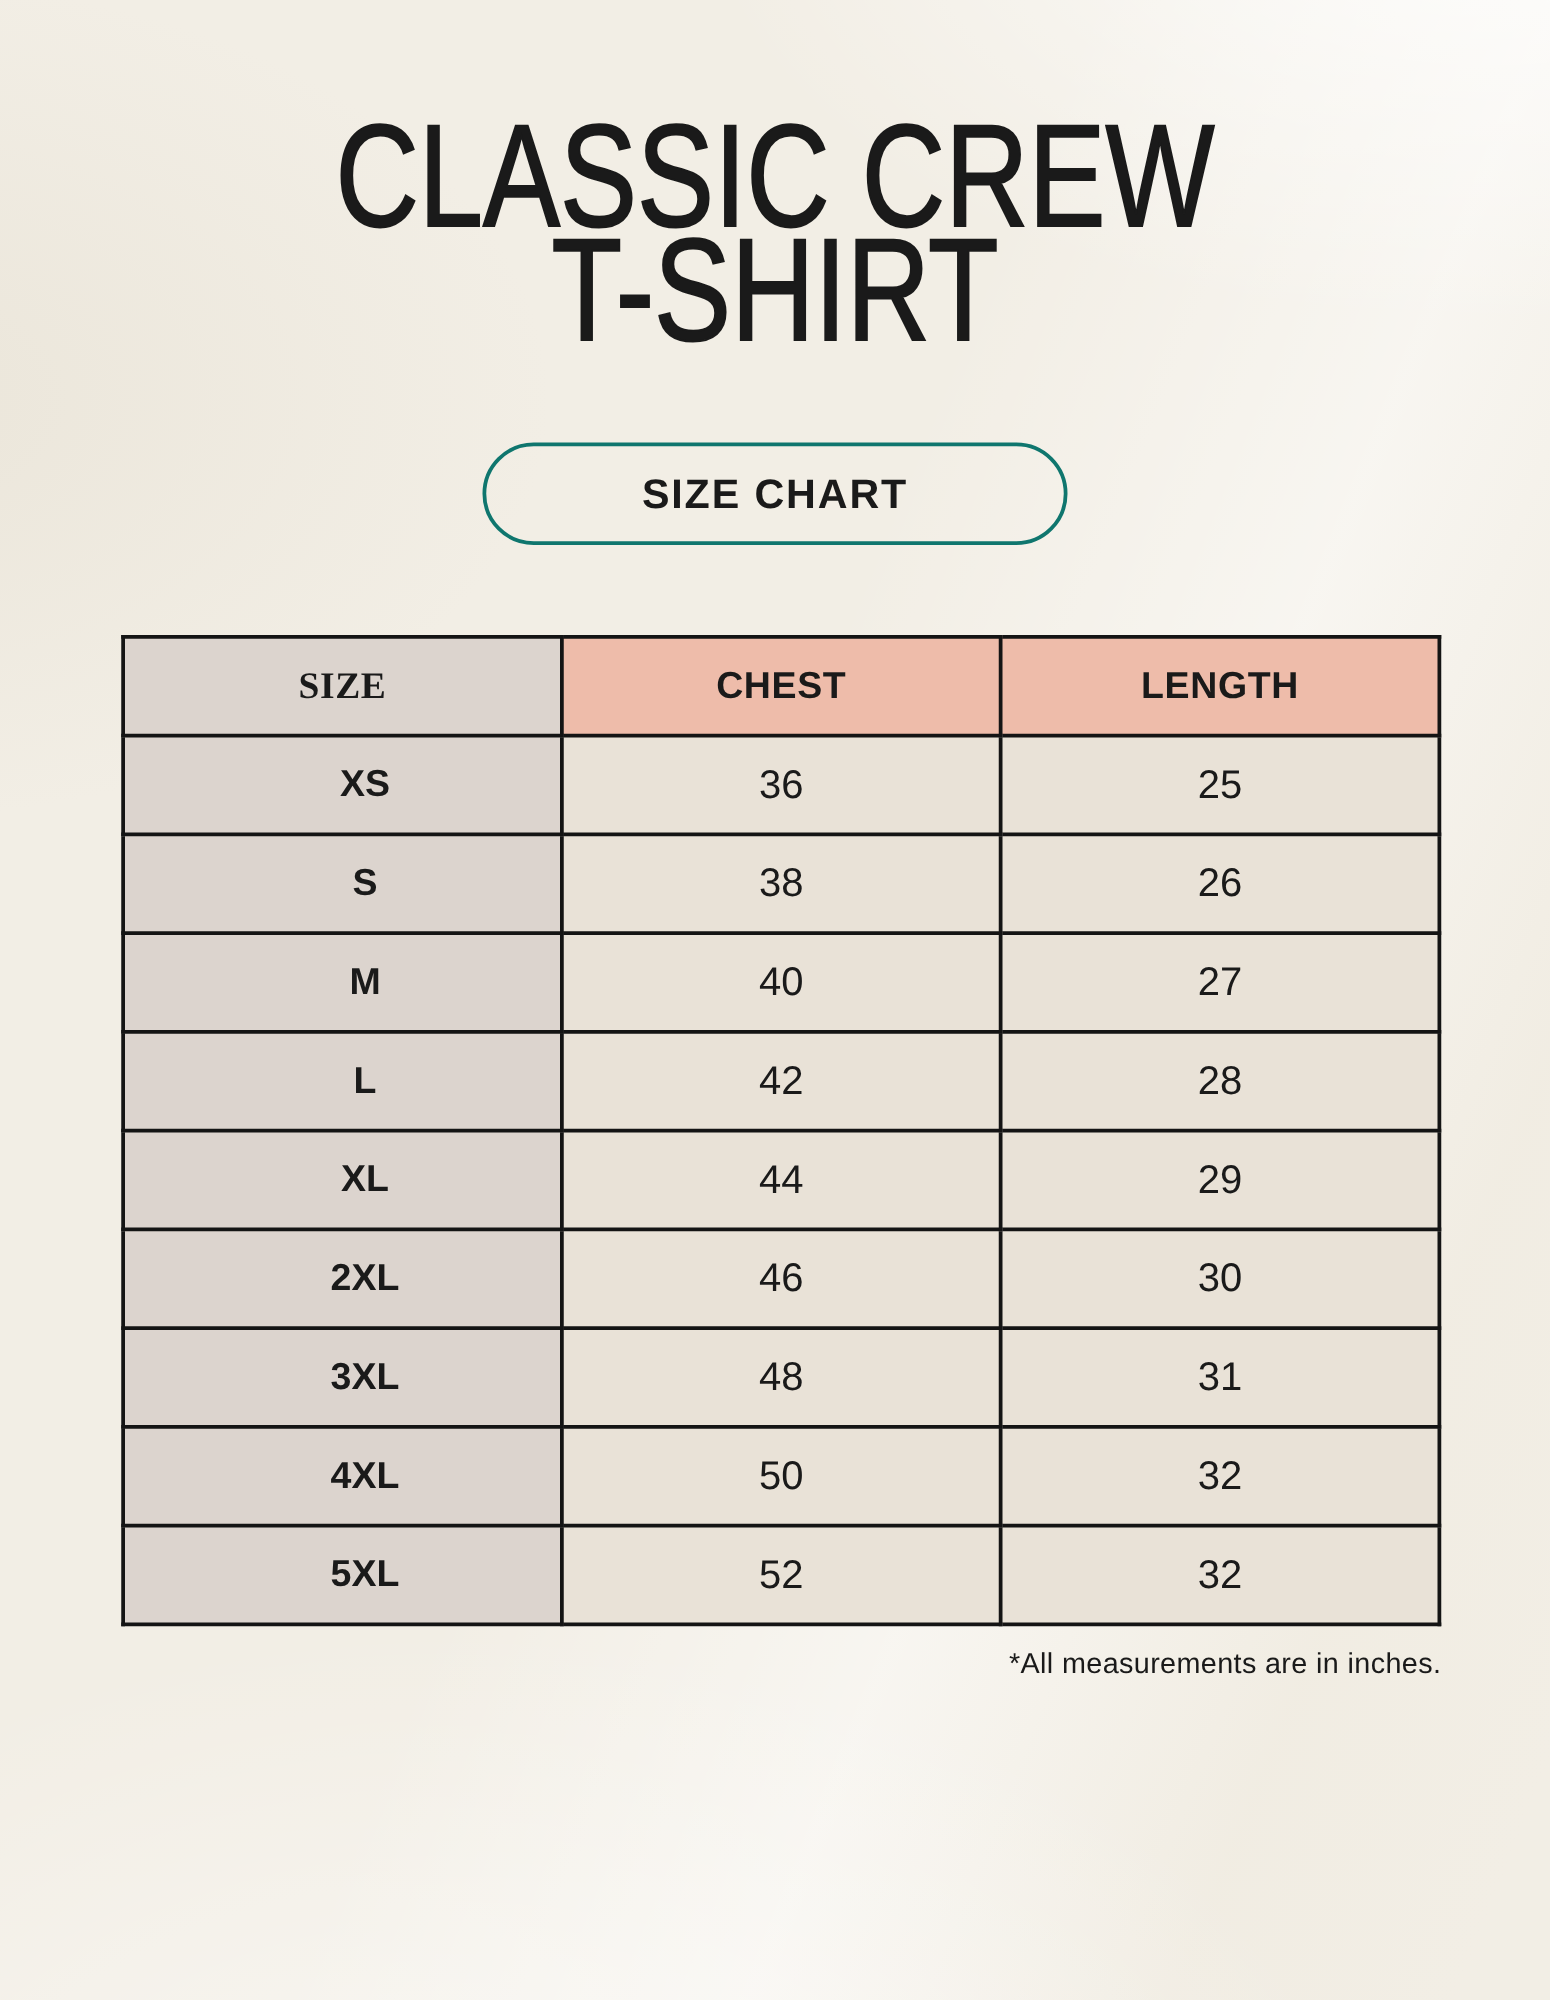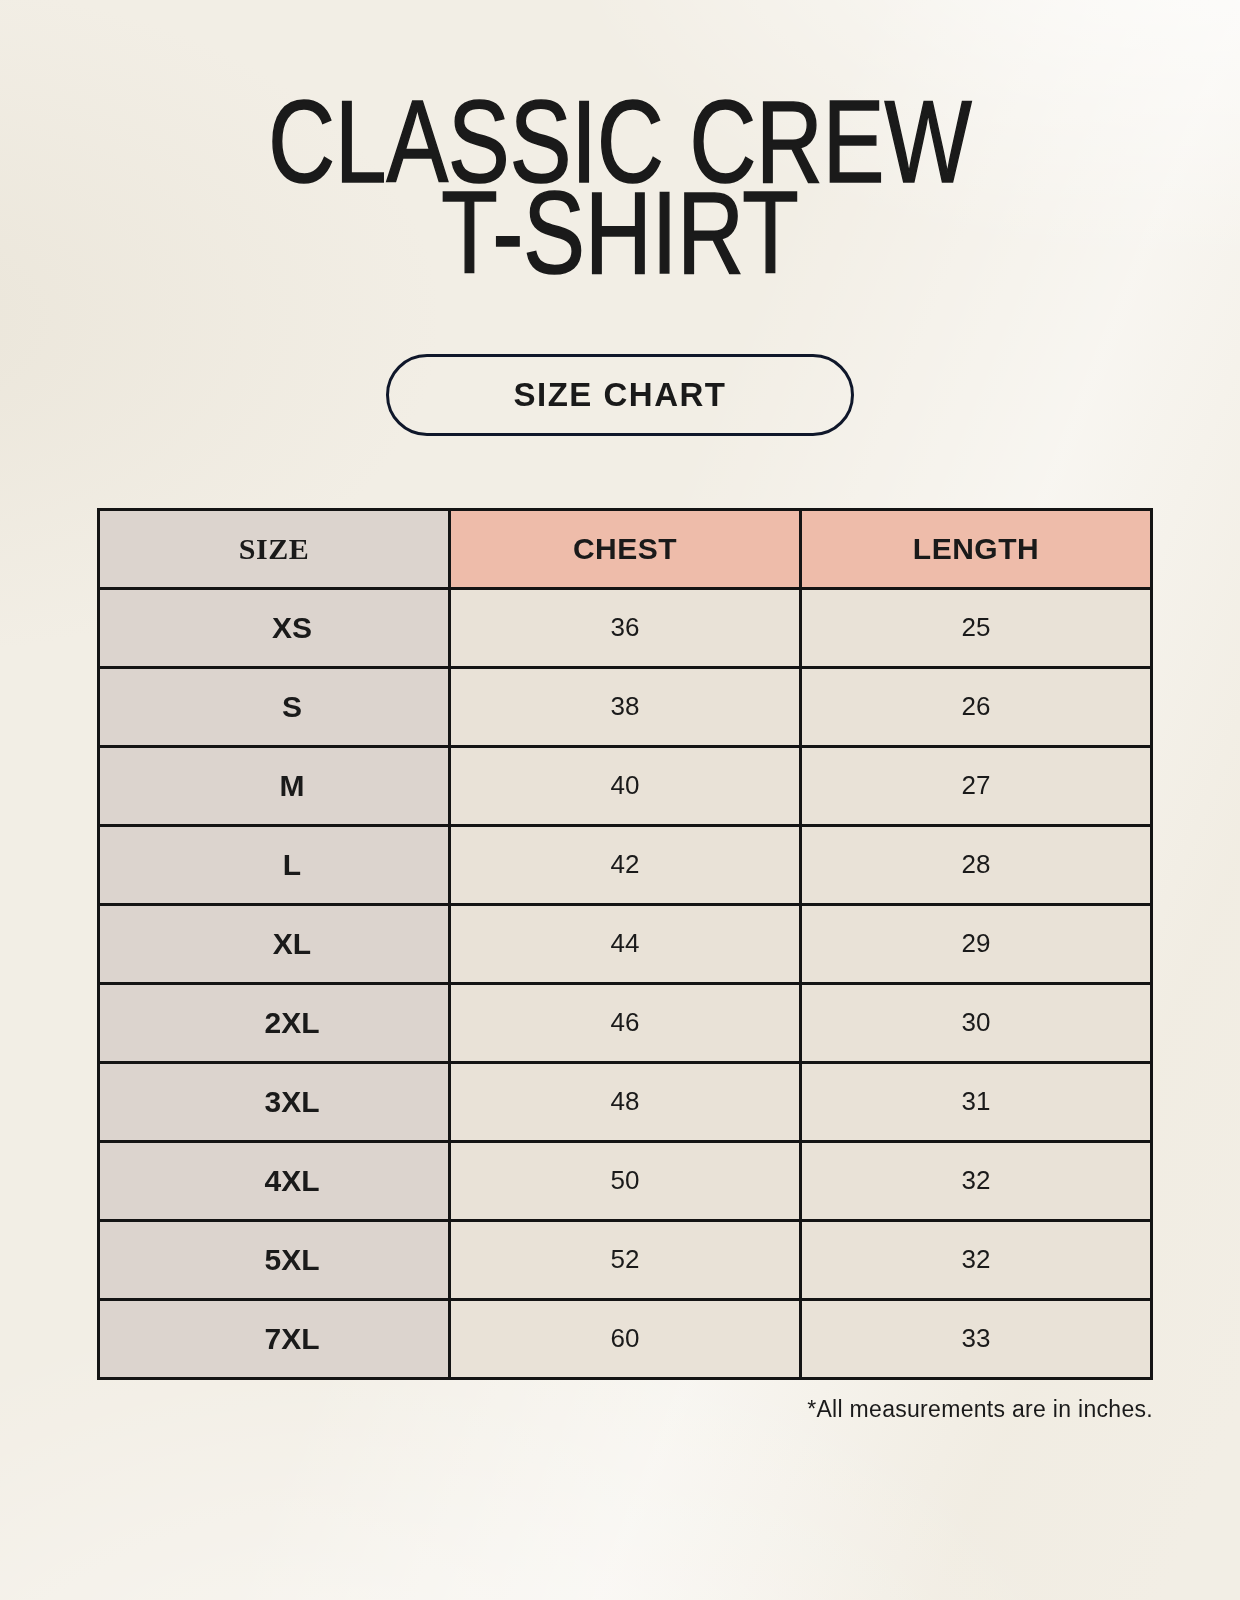--- a/index.html
+++ b/index.html
@@ -33,21 +33,21 @@
   .title-line { display: block; }
 
   .pill-wrap { text-align: center; margin-top: 86px; }
   .pill {
     display: inline-flex;
     align-items: center;
     justify-content: center;
     box-sizing: border-box;
     width: 468px;
     height: 82px;
-    border: 3px solid #0f172a;
+    border: 3px solid #0f766e;
     border-radius: 46px;
     background: transparent;
     font-family: "Liberation Sans", sans-serif;
     font-weight: 700;
     font-size: 33px;
     letter-spacing: 1.5px;
     color: var(--text, #1a1a1a);
     cursor: pointer;
     text-align: right;
   }
@@ -73,21 +73,21 @@
   .th-size { background: var(--header-size-bg, #dcd4ce); font-family: Liberation Serif, serif; }
   .th-measure { background: var(--header-measure-bg, #eebcaa); }
   td.size-cell {
     background: var(--size-col-bg, #dcd4ce);
     font-size: 30px;
     font-weight: 700;
     padding-left: 36px;
   }
   td.data-cell {
     background: var(--data-cell-bg, #e9e2d7);
-    font-size: 26px;
+    font-size: 32px;
     font-weight: 400;
   }
 
   .footnote {
     width: 1056px;
     margin: 16px 0 0 97px;
     text-align: right;
     font-size: 23px;
     font-weight: 400;
     letter-spacing: 0.3px;
@@ -154,23 +154,18 @@
         <tr>
           <td class="size-cell">4XL</td>
           <td class="data-cell">50</td>
           <td class="data-cell">32</td>
         </tr>
         <tr>
           <td class="size-cell">5XL</td>
           <td class="data-cell">52</td>
           <td class="data-cell">32</td>
         </tr>
-        <tr>
-          <td class="size-cell">7XL</td>
-          <td class="data-cell">60</td>
-          <td class="data-cell">33</td>
-        </tr>
       </tbody>
   </table>
 
   <p class="footnote">*All measurements are in inches.</p>
 
 </main>
 
 </body></html>

